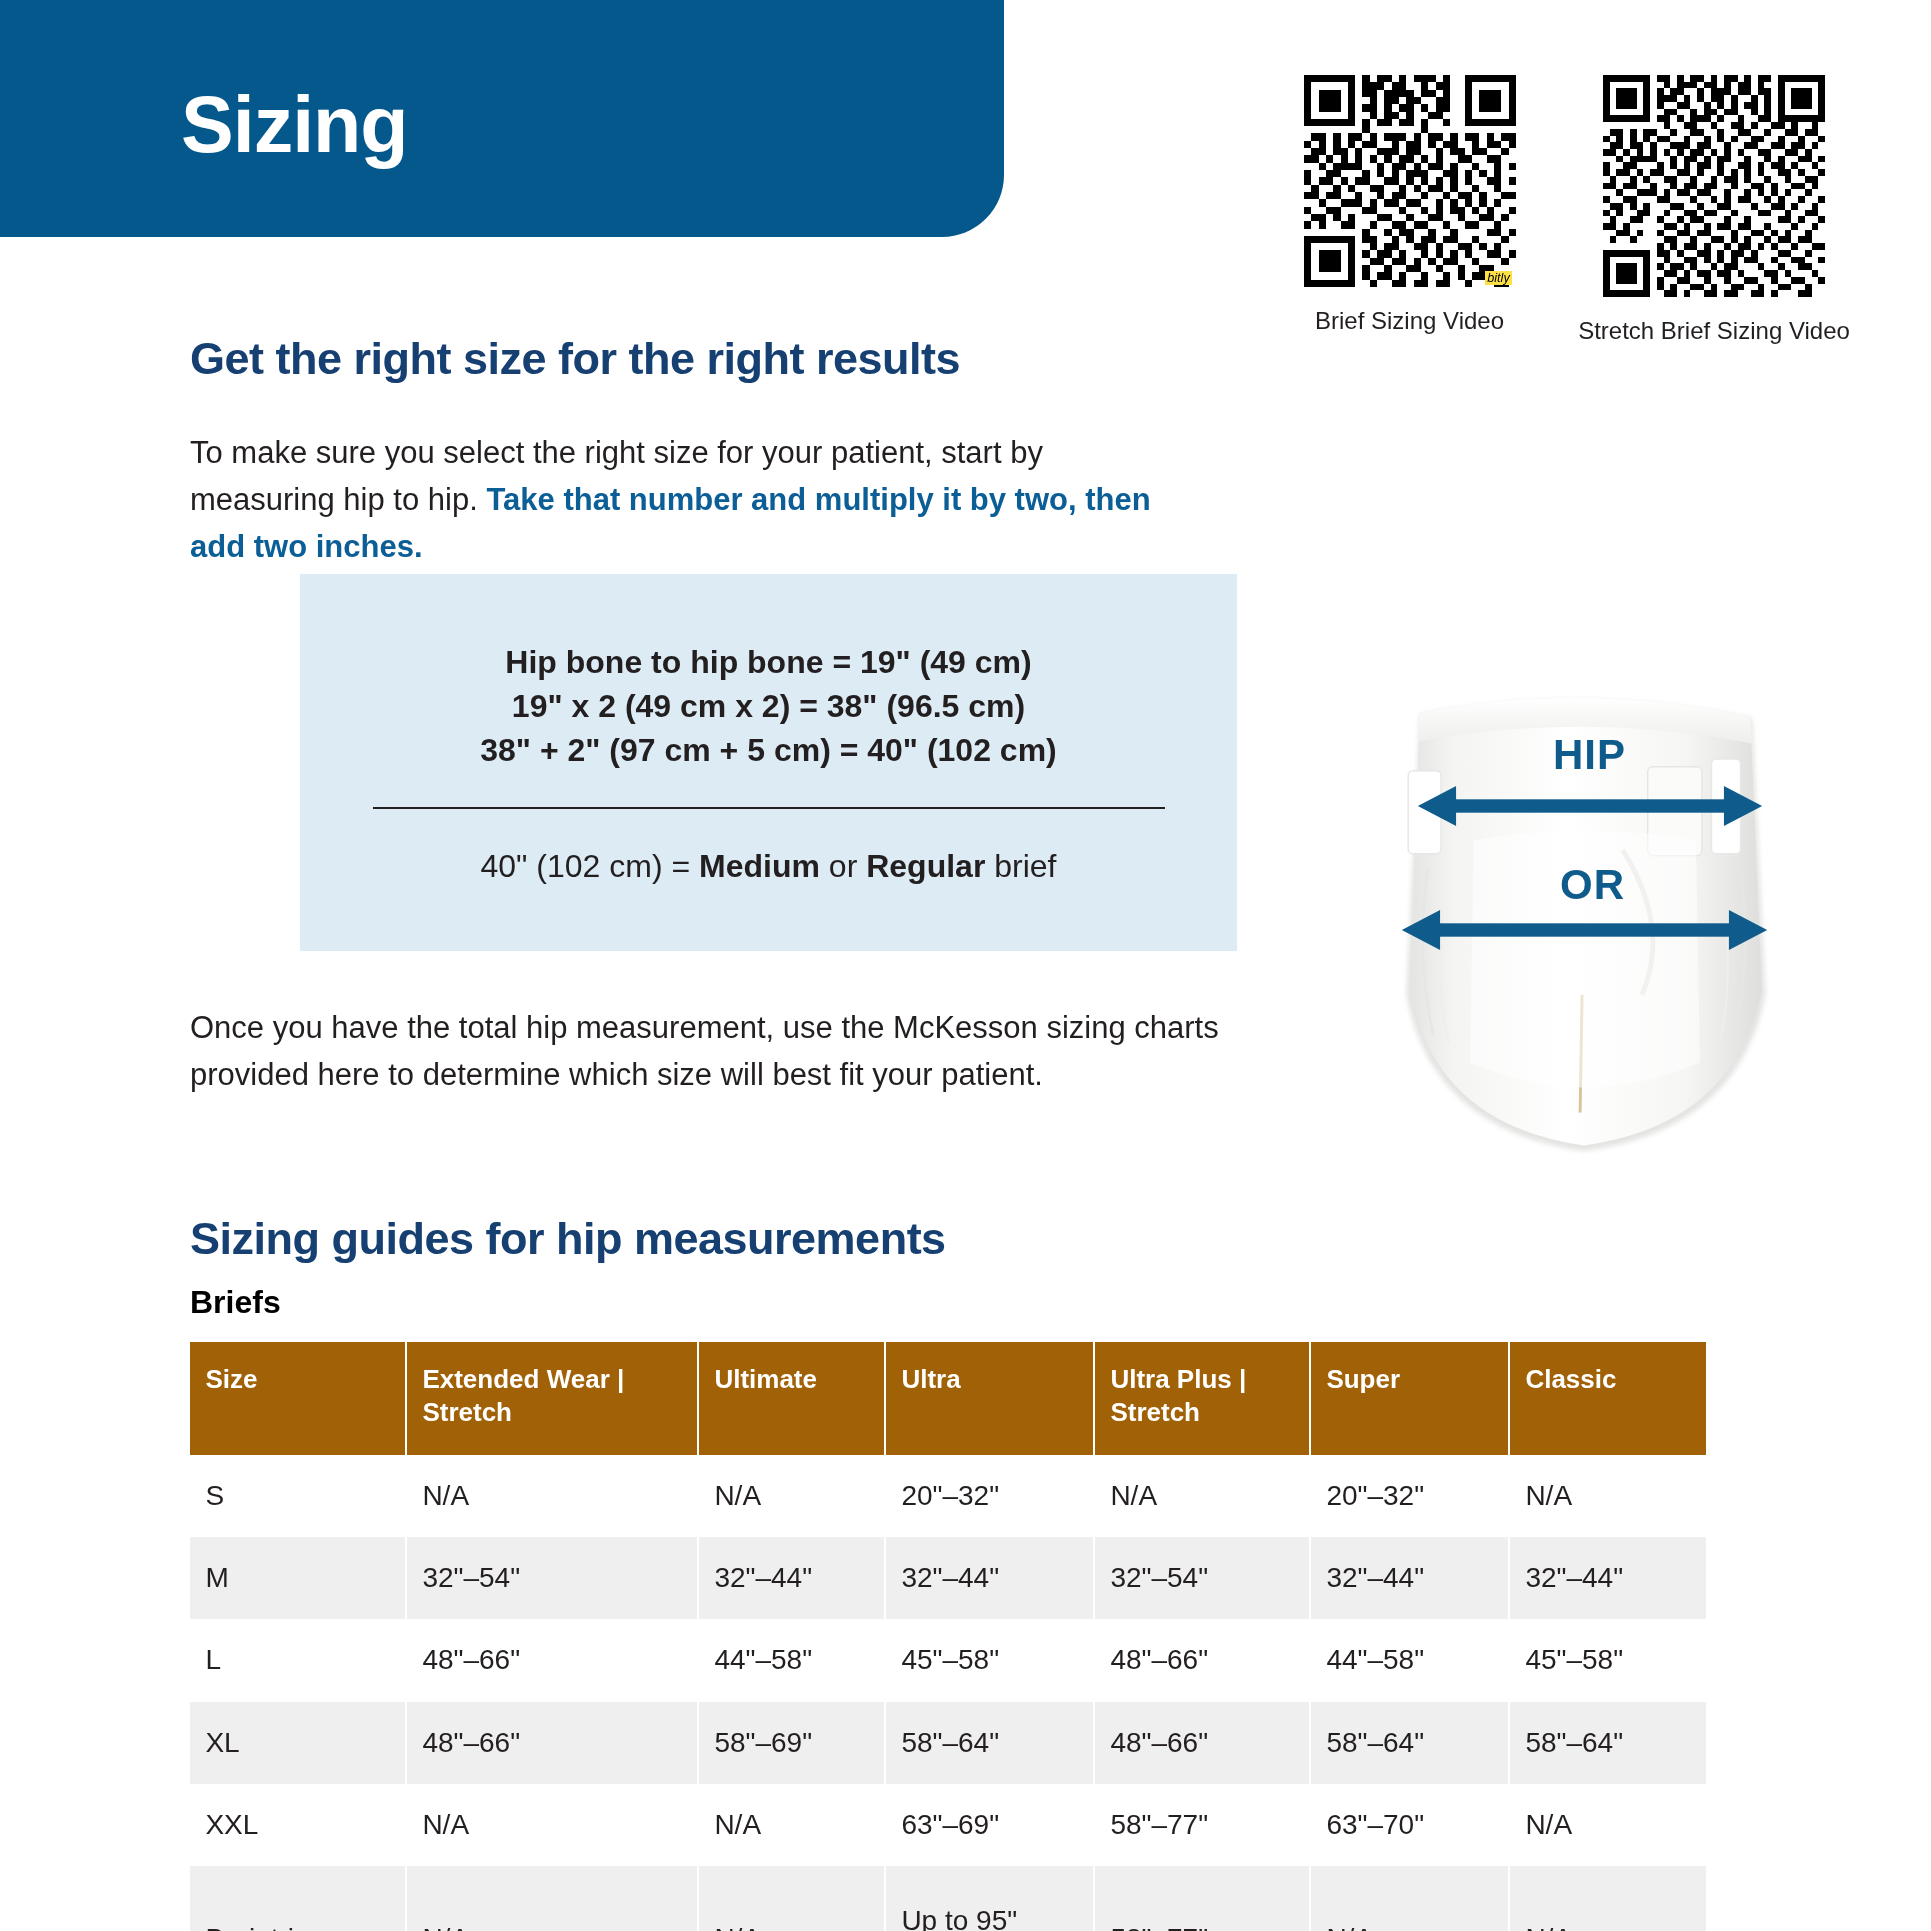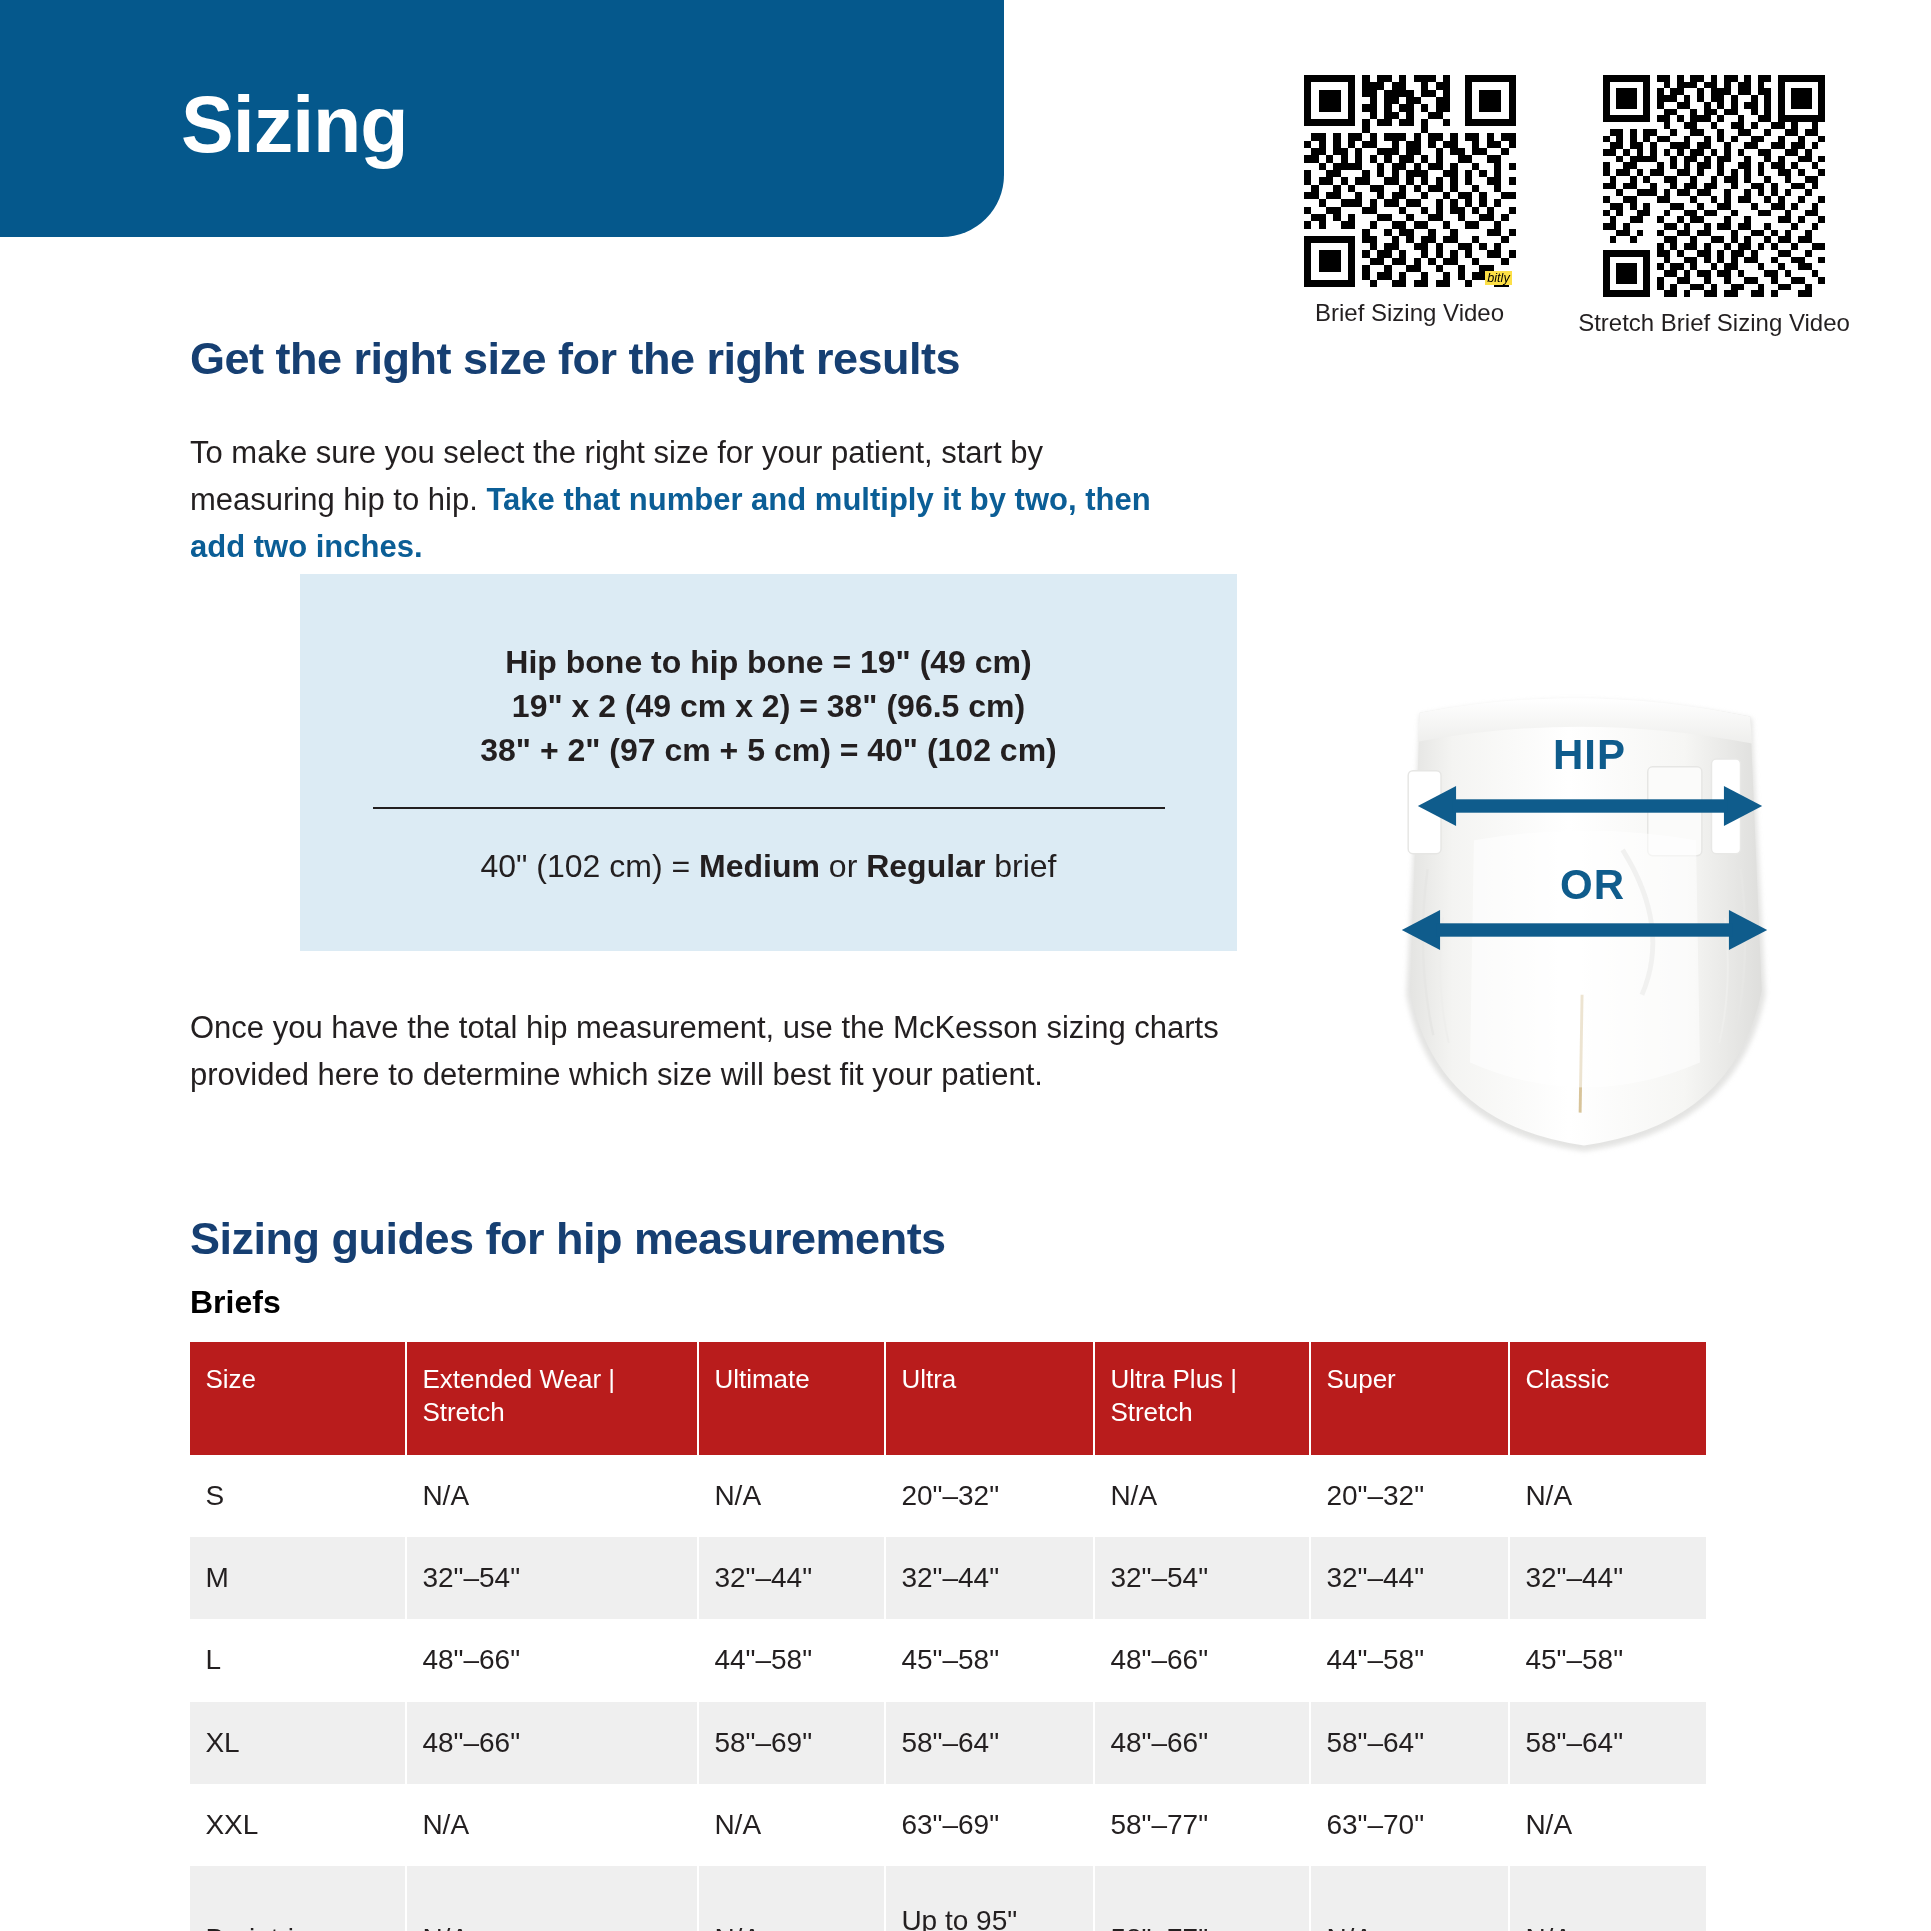--- a/index.html
+++ b/index.html
@@ -27,21 +27,21 @@
   }
 
   
   .qr-group { position: absolute; top: 75px; left: 1284px; width: 579px; }
   .qr-item { position: absolute; top: 0; text-align: center; }
   .qr-item.first { left: 0; width: 251px; }
   .qr-item.second { left: 285px; width: 290px; }
   .qr-canvas { width: 212px; height: 212px; display: block; margin: 0 auto; }
   .qr-item.second .qr-canvas { width: 222px; height: 222px; }
   .qr-label {
-    margin-top: 11px;
+    margin-top: 19px;
     font-size: 24px; color: #231f20; line-height: 1.25;
   }
   .qr-bitly {
     position: absolute; right: 3.9px; bottom: 1.9px;
     font-size: 12.6px; font-style: italic; color: #000;
     background: #fde047; padding: 0 1.9px;
   }
   .qr-wrap { position: relative; width: 212px; margin: 0 auto; }
   .qr-item.second .qr-wrap { width: 222px; }
 
@@ -121,22 +121,22 @@
     width: 1516px; border-collapse: collapse; table-layout: fixed;
   }
   table.sizing col.c0 { width: 216px; }
   table.sizing col.c1 { width: 292px; }
   table.sizing col.c2 { width: 187px; }
   table.sizing col.c3 { width: 209px; }
   table.sizing col.c4 { width: 216px; }
   table.sizing col.c5 { width: 199px; }
   table.sizing col.c6 { width: 197px; }
   table.sizing thead th {
-    background: #b91c1c; color: #ffffff;
-    font-size: 26px; font-weight: normal;
+    background: #a16207; color: #ffffff;
+    font-size: 26px; font-weight: bold;
     text-align: left; vertical-align: top;
     padding: 21px 15.4px 25px 15.4px;
     border-right: 2.9px solid #ffffff;
     line-height: 1.28;
     height: 95px;
   }
   table.sizing thead th:last-child { border-right: none; }
   table.sizing tbody td {
     font-size: 28px; color: #231f20;
     text-align: left; vertical-align: middle;

